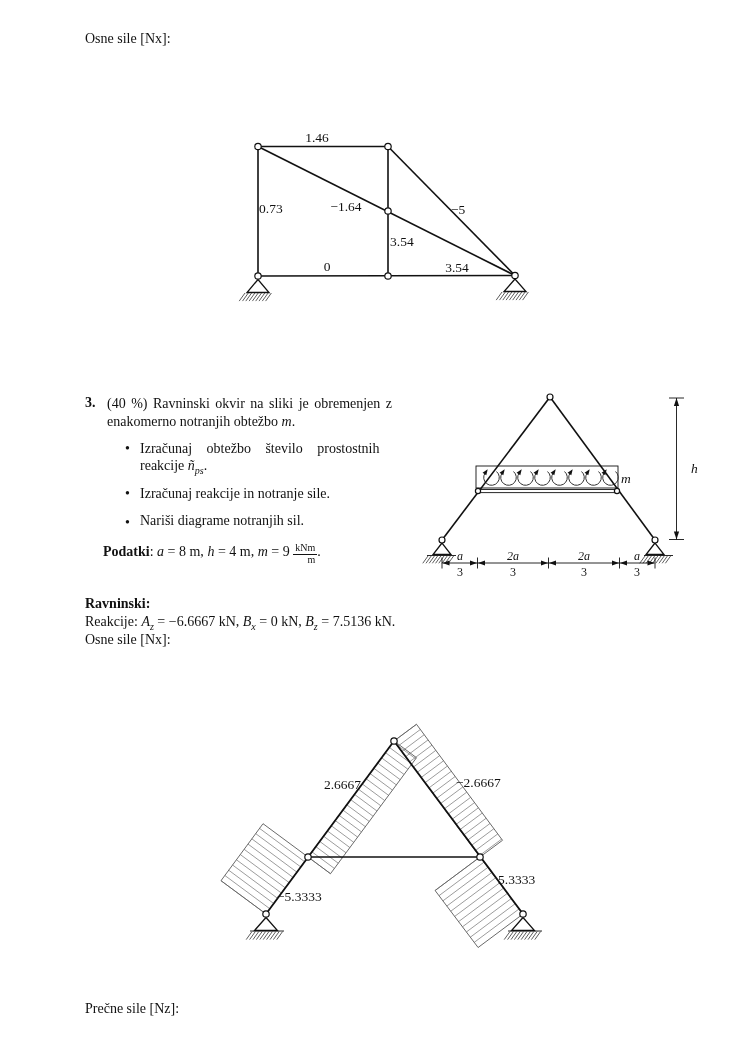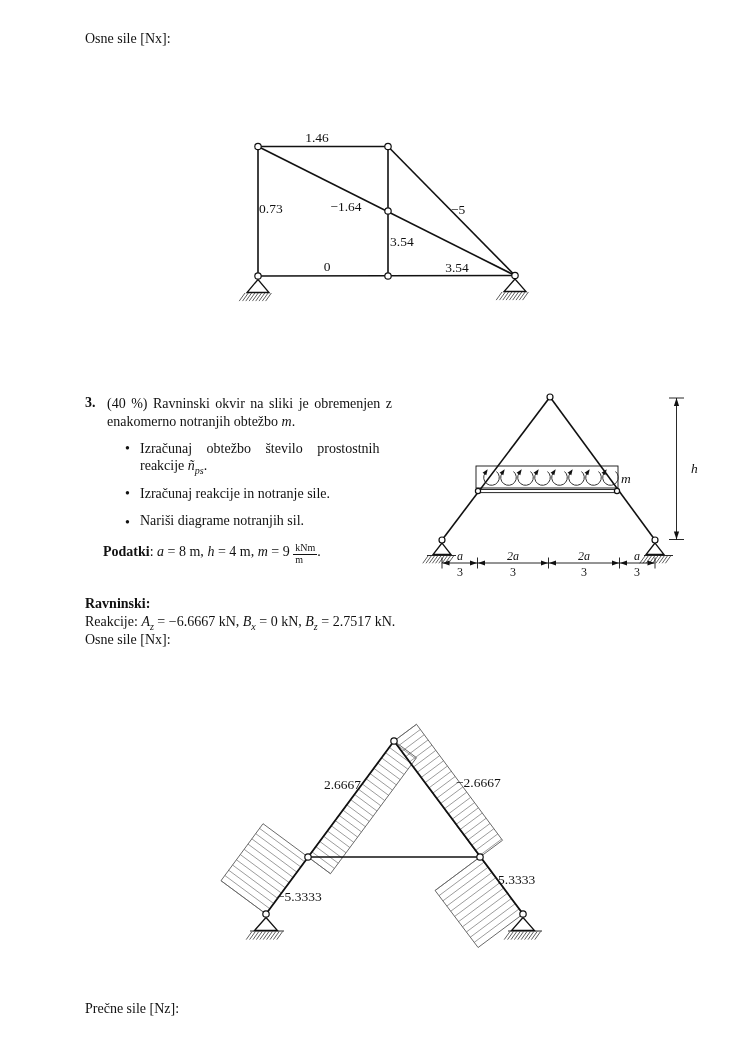--- a/index.html
+++ b/index.html
@@ -4,21 +4,21 @@
 <style>
   html,body{margin:0;padding:0;background:#fff;}
   .page{position:relative;width:750px;height:1061px;background:#ffffff;
         font-family:"Liberation Serif","DejaVu Serif",serif;color:#111;font-size:14px;}
   .abs{position:absolute;}
   .b{font-weight:bold;}
   .it{font-style:italic;}
   sub{font-size:10px;font-style:italic;}
   .jl1{word-spacing:2px;}
   .jl2{word-spacing:11px;}
-  .frac{display:inline-block;text-align:left;vertical-align:-7px;line-height:1.05;}
+  .frac{display:inline-block;text-align:right;vertical-align:-7px;line-height:1.05;}
   .frac .fn{display:block;font-size:10px;padding:0 2px;}
   .frac .fd{display:block;font-size:10px;border-top:1px solid #111;padding:0 2px;}
   svg{position:absolute;overflow:visible;}
   svg text{font-family:"Liberation Serif","DejaVu Serif",serif;font-size:13.5px;fill:#111;}
   svg .itx{font-style:italic;}
   svg .dimtxt{font-size:12px;}
   .member{stroke:#111;stroke-width:1.6;fill:none;}
   .member-heavy{stroke:#111;stroke-width:1.8;fill:none;}
   .beamline{stroke:#111;stroke-width:1.3;fill:none;}
   .thin{stroke:#111;stroke-width:0.9;fill:none;}
@@ -212,21 +212,21 @@
       <text class="dimtxt" text-anchor="middle" x="513" y="576">3</text>
       <text class="itx dimtxt" text-anchor="middle" x="584" y="559.5">2a</text>
       <text class="dimtxt" text-anchor="middle" x="584" y="576">3</text>
       <text class="itx dimtxt" text-anchor="middle" x="637" y="559.5">a</text>
       <text class="dimtxt" text-anchor="middle" x="637" y="576">3</text>
     </g>
   </svg>
 
   <div class="abs b" style="left:85px;top:596px">Ravninski:</div>
   <div class="abs" style="left:85px;top:614px">
-    <span>Reakcije: </span><span class="it">A</span><sub>z</sub><span> = −6.6667 kN, </span><span class="it">B</span><sub>x</sub><span> = 0 kN, </span><span class="it">B</span><sub>z</sub><span> = 2.7517 kN.</span>
+    <span>Reakcije: </span><span class="it">A</span><sub>z</sub><span> = −6.6667 kN, </span><span class="it">B</span><sub>x</sub><span> = 0 kN, </span><span class="it">B</span><sub>z</sub><span> = 7.5136 kN.</span>
   </div>
   <div class="abs" style="left:85px;top:632px">Osne sile [Nx]:</div>
 
   <svg style="left:215px;top:722px" width="345" height="235" viewBox="215 722 345 235">
     <g>
       <path class="band" d="M308,857 L394,741 L416.5,757.7 L330.5,873.7 Z"></path>
       <g class="bandhatch">
           <line x1="308.00" y1="857.00" x2="330.51" y2="873.66"></line>
           <line x1="311.87" y1="851.78" x2="334.38" y2="868.44"></line>
           <line x1="315.74" y1="846.56" x2="338.25" y2="863.22"></line>

